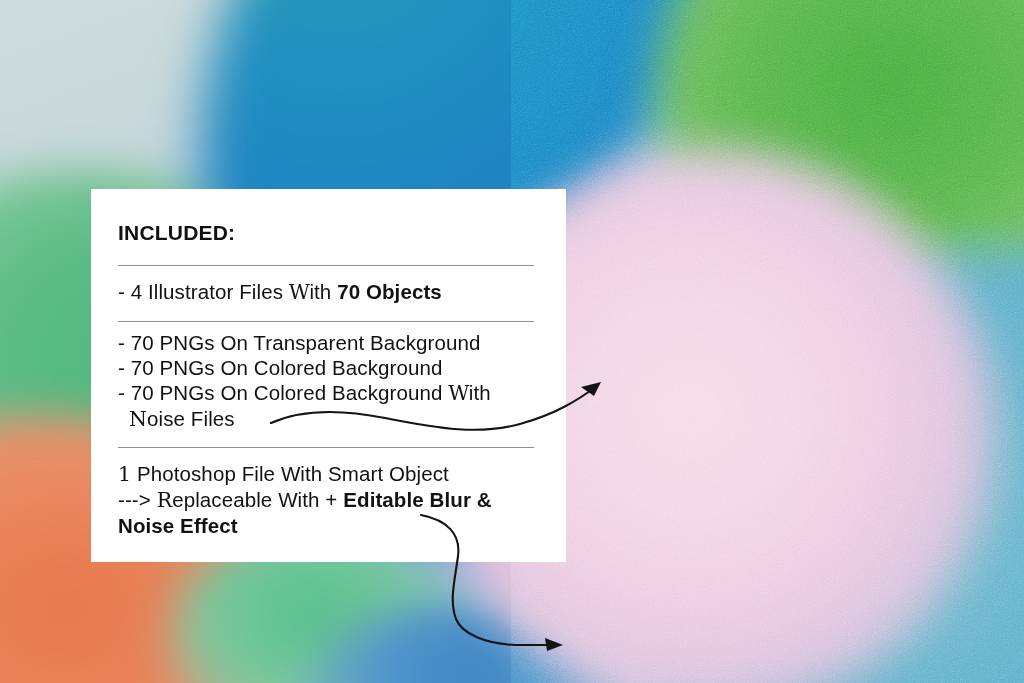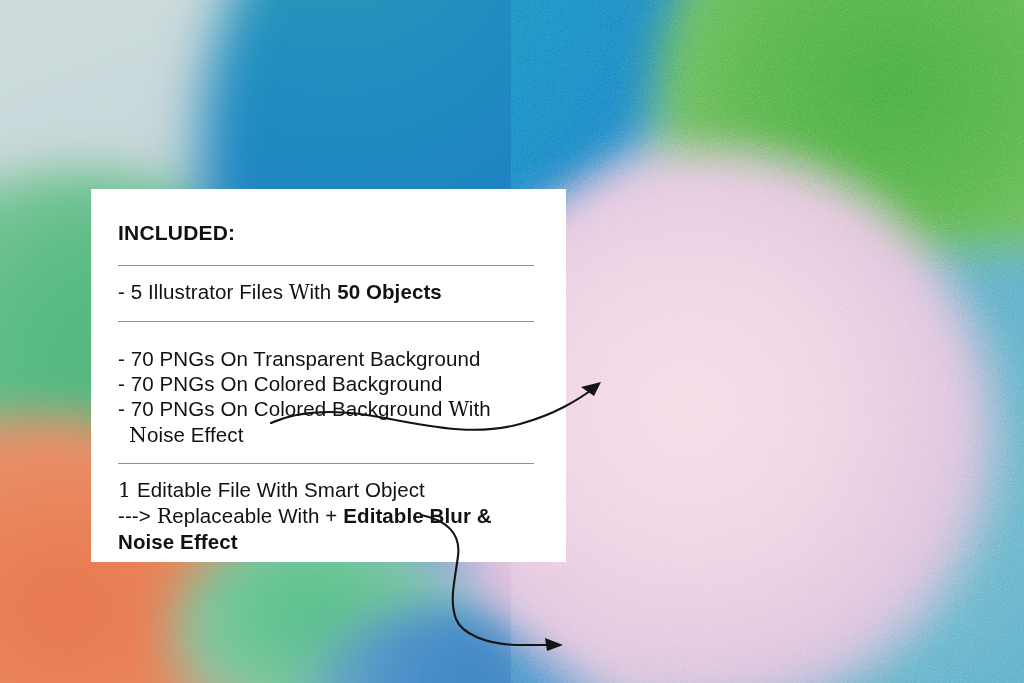--- a/index.html
+++ b/index.html
@@ -194,21 +194,21 @@
     list-style: none;
   }
   .group li {
     font-size: 20.5px;
     line-height: 25px;
     color: #121212;
     letter-spacing: 0.1px;
     white-space: nowrap;
   }
   .group-1 { margin-top: 13px; }
-  .group-2 { margin-top: 24px; }
+  .group-2 { margin-top: 8px; }
   .group-3 { margin-top: 13px; }
 
   .group-3 li { white-space: normal; }
 
   .b { font-weight: bold; }
 
   
   .glyph-w,
   .glyph-n,
   .glyph-one,
@@ -265,36 +265,36 @@
   </div>
 
   <div class="card">
     <div class="card-inner">
 
       <div class="card-title">INCLUDED:</div>
 
       <div class="rule rule-1"></div>
 
       <ul class="group group-1">
-        <li><span>- 5 Illustrator Files </span><span class="glyph-w">W</span><span>ith </span><span class="b">50 Objects</span></li>
+        <li><span>- 4 Illustrator Files </span><span class="glyph-w">W</span><span>ith </span><span class="b">70 Objects</span></li>
       </ul>
 
       <div class="rule rule-2"></div>
 
       <ul class="group group-2">
         <li>- 70 PNGs On Transparent Background</li>
         <li>- 70 PNGs On Colored Background</li>
         <li><span>- 70 PNGs On Colored Background </span><span class="glyph-w">W</span><span>ith</span></li>
-        <li><span class="indent glyph-n">N</span><span>oise Effect</span></li>
+        <li><span class="indent glyph-n">N</span><span>oise Files</span></li>
       </ul>
 
       <div class="rule rule-3"></div>
 
       <ul class="group group-3">
-        <li><span class="glyph-one">1</span><span> Editable File With Smart Object</span></li>
+        <li><span class="glyph-one">1</span><span> Photoshop File With Smart Object</span></li>
         <li><span>---&gt; </span><span class="glyph-r">R</span><span>eplaceable With + </span><span class="b">Editable Blur &amp;</span></li>
         <li class="b">Noise Effect</li>
       </ul>
 
     </div>
   </div>
 
   <div class="arrows">
     <svg xmlns="http://www.w3.org/2000/svg" viewBox="0 0 1024 683">
       <g>

